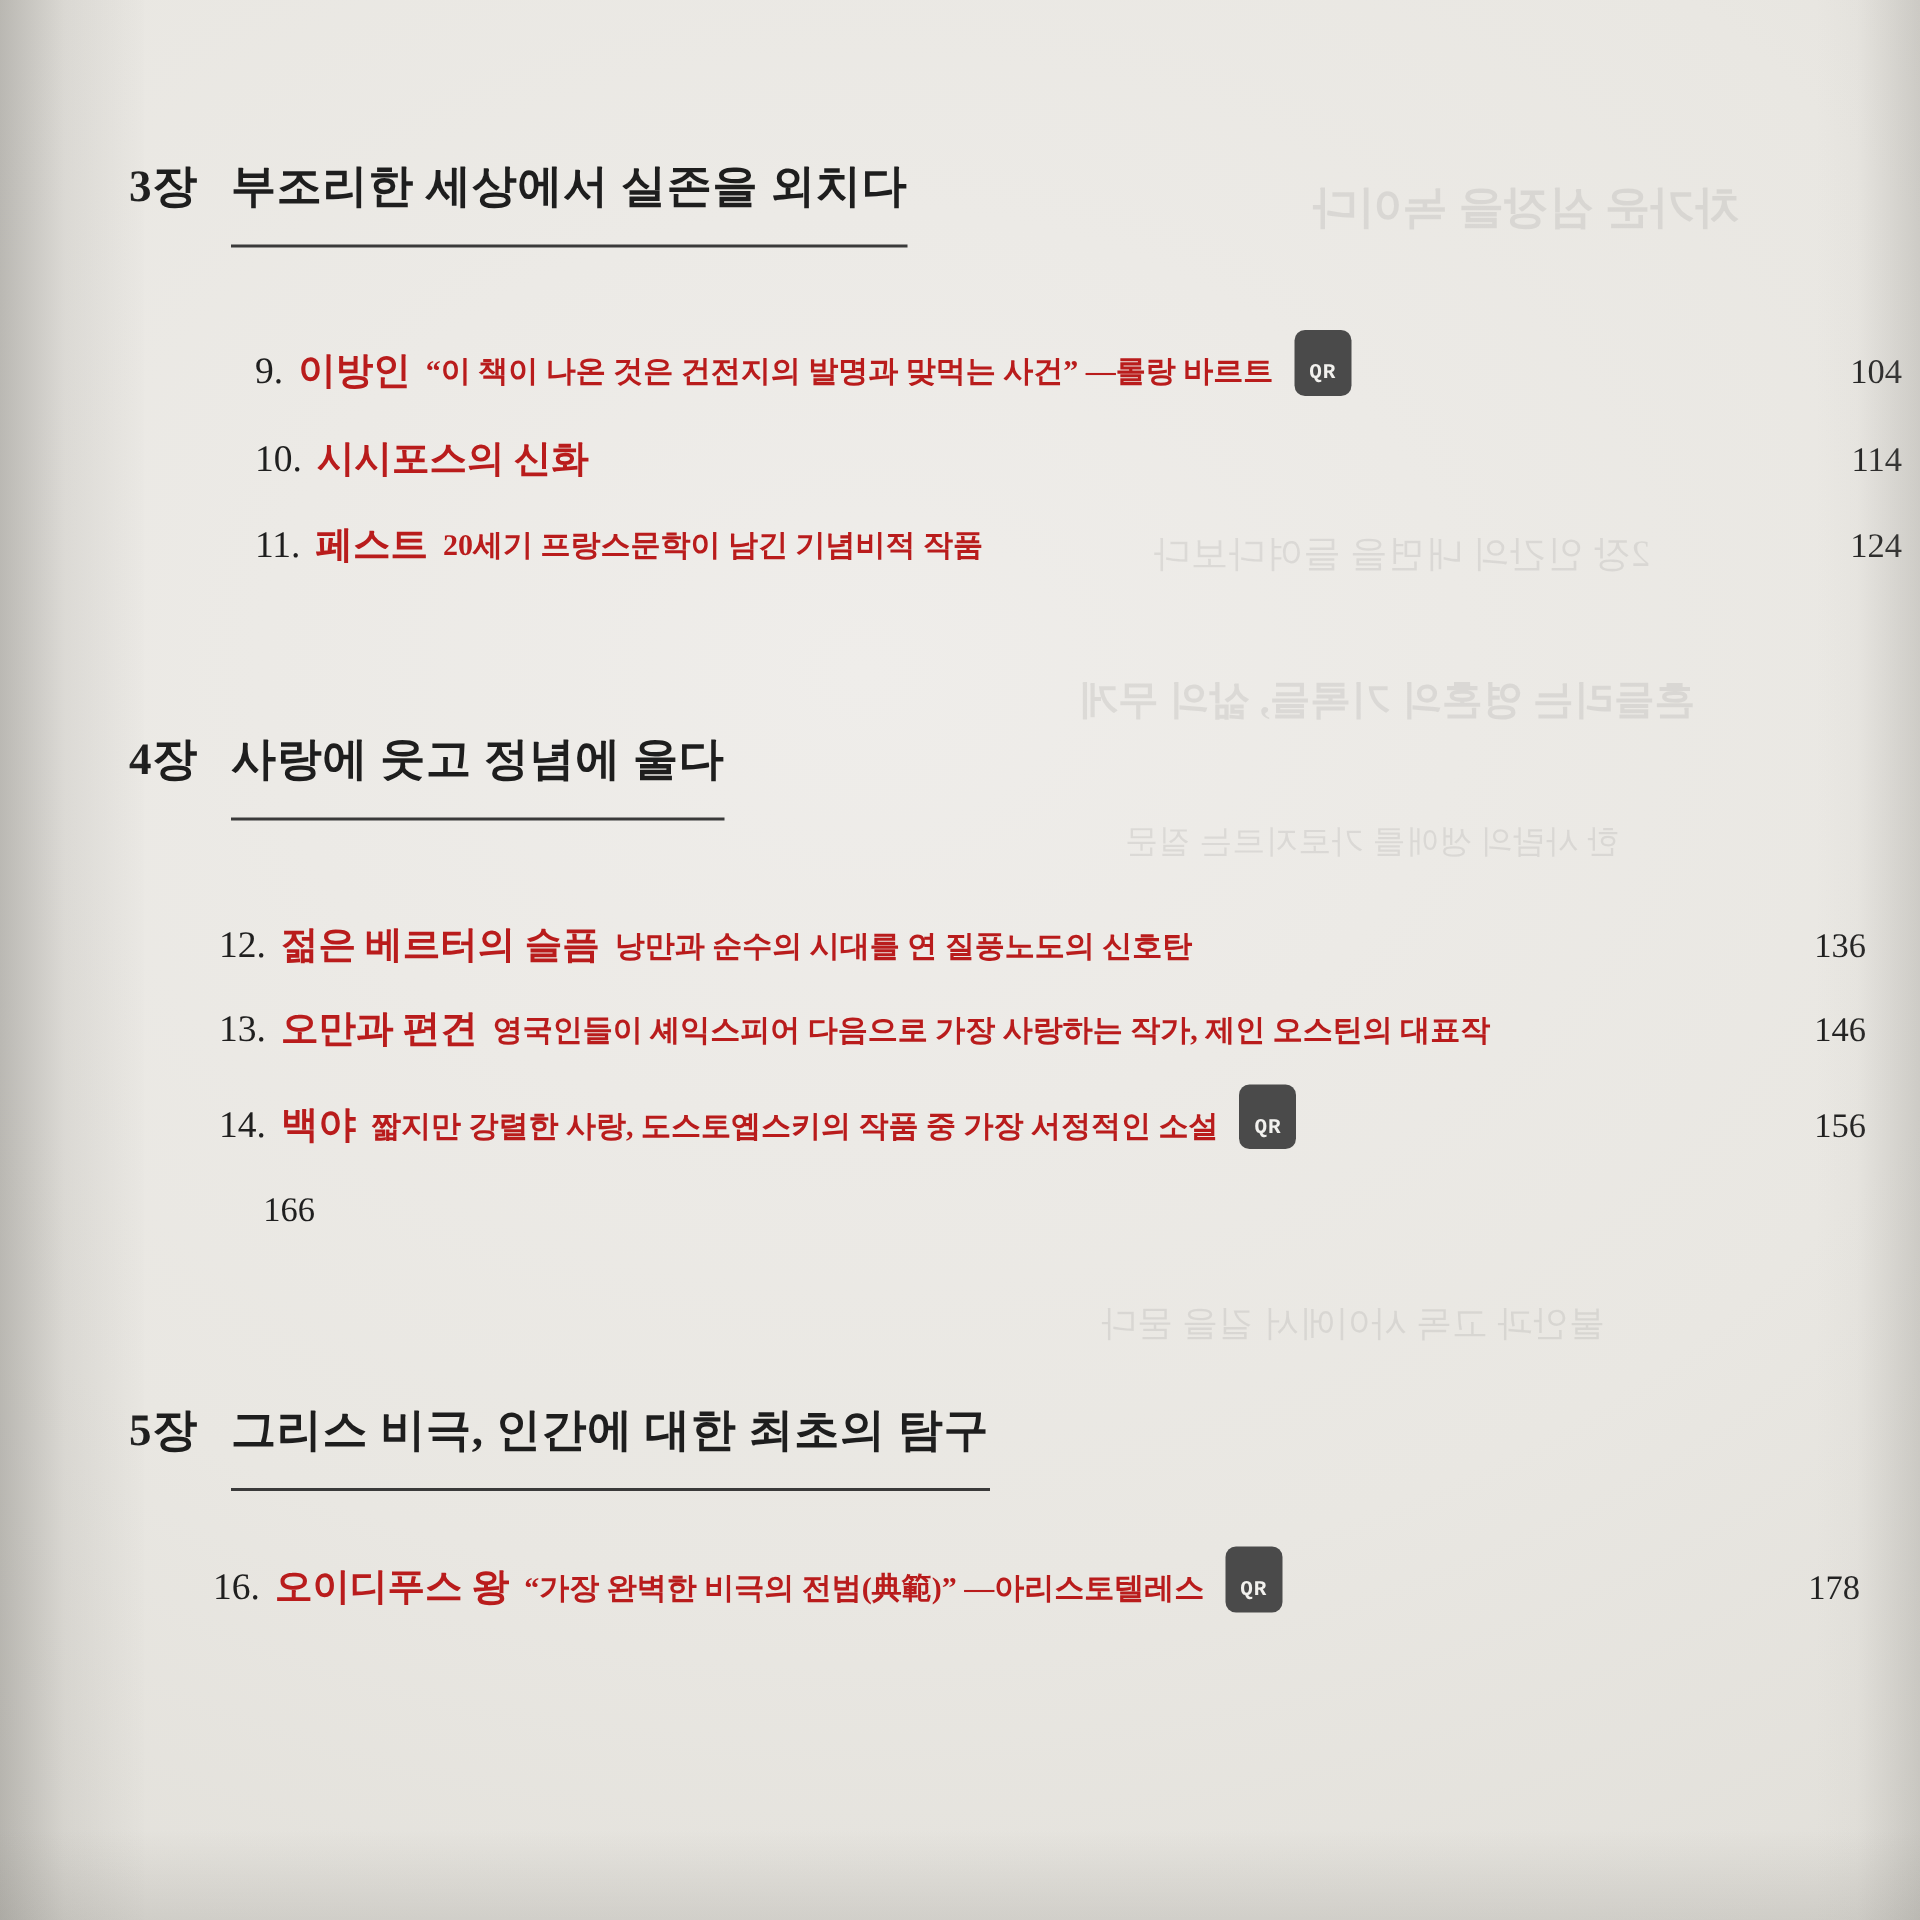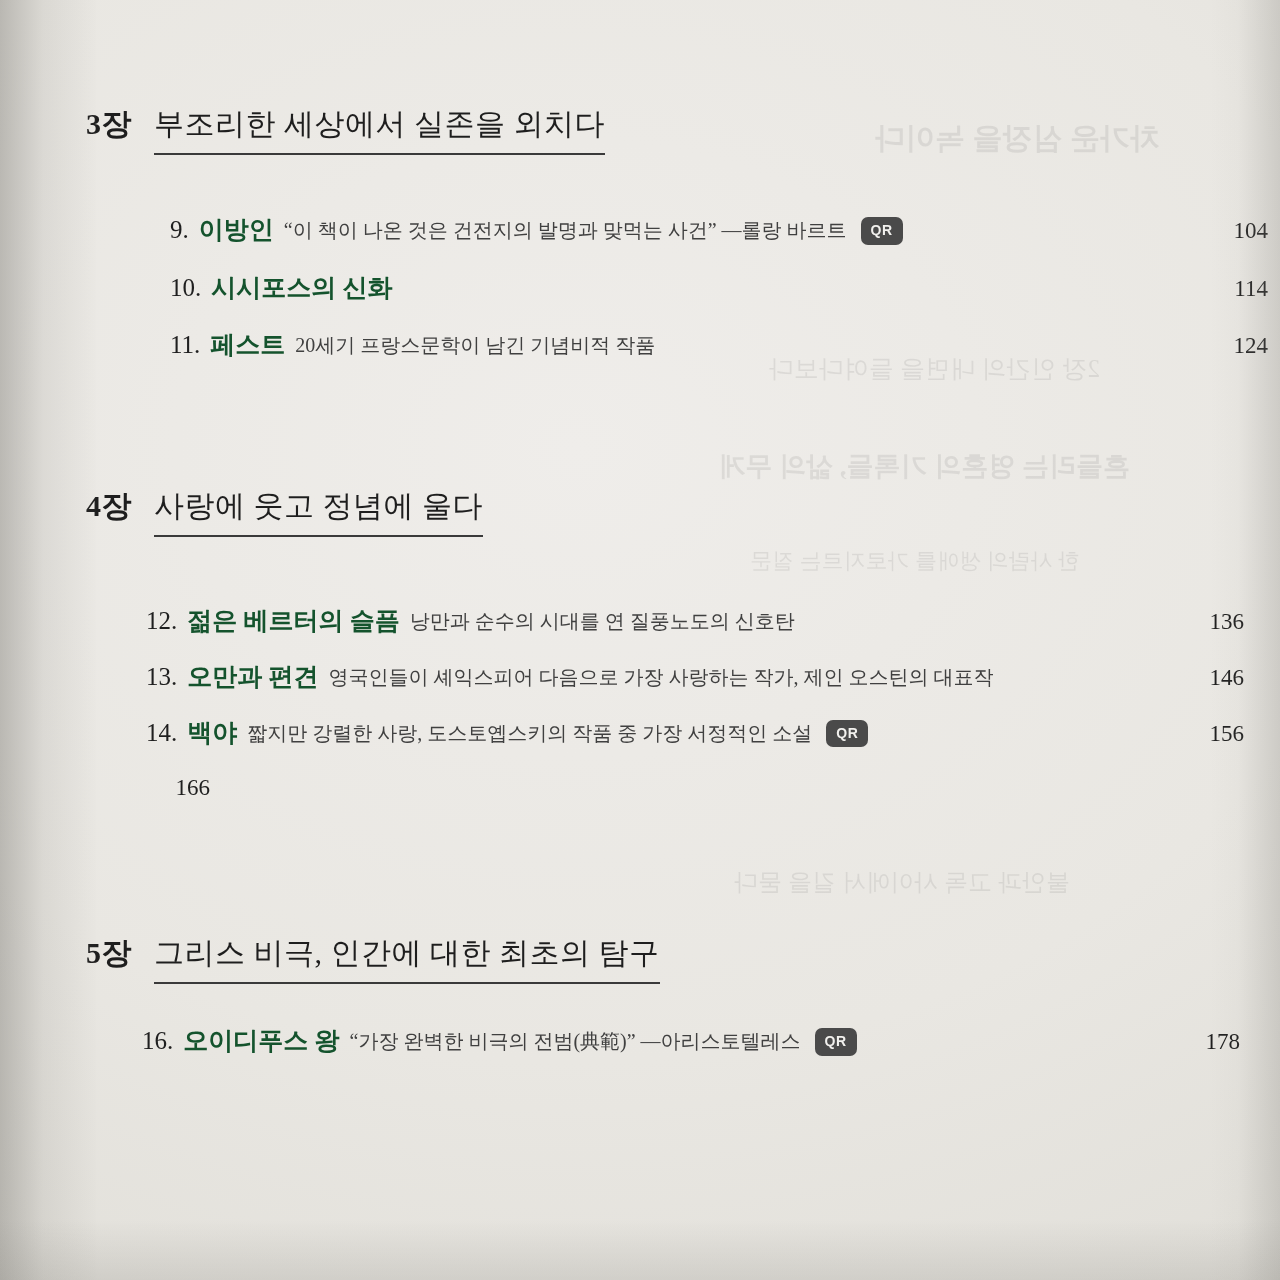--- a/index.html
+++ b/index.html
@@ -77,23 +77,23 @@
     font-weight: 700;
     letter-spacing: 0.5px;
     color: #1e1e1e;
   }
   .chapter-num {
     font-size: 30px;
     font-weight: 700;
   }
   .chapter-title {
     font-size: 30px;
-    font-weight: 400;
+    font-weight: 700;
     border-bottom: 2px solid #3a3a3a;
-    padding-bottom: 8px;
+    padding-bottom: 18px;
   }
 
   .entries {
     margin-top: 40px;
   }
   .entry {
     display: flex;
     align-items: baseline;
     width: 1098px;
     margin-bottom: 19px;
@@ -108,41 +108,41 @@
   }
   .entry-num {
     font-size: 25px;
     font-weight: 400;
     color: #1f1f1f;
     white-space: nowrap;
   }
   .entry-title {
     font-size: 25px;
     font-weight: 600;
-    color: #14532d;
+    color: #b91c1c;
     white-space: nowrap;
     text-align: center;
   }
   .entry-sub {
     font-size: 20px;
-    font-weight: 400;
-    color: #404040;
+    font-weight: 700;
+    color: #b91c1c;
     white-space: nowrap;
     position: relative;
     top: -1px;
   }
   .qr-badge {
     display: inline-block;
     background: #4a4a4a;
     color: #f2f1ee;
-    font-family: Liberation Sans, sans-serif;
+    font-family: Liberation Mono, monospace;
     font-size: 14px;
     font-weight: 700;
     letter-spacing: 0.6px;
-    padding: 4px 10px 5px;
+    padding: 20px 10px 5px;
     border-radius: 7px;
     position: relative;
     top: -3px;
     margin-left: 4px;
   }
   .entry-page {
     font-size: 23px;
     color: #1f1f1f;
     width: 64px;
     text-align: right;

